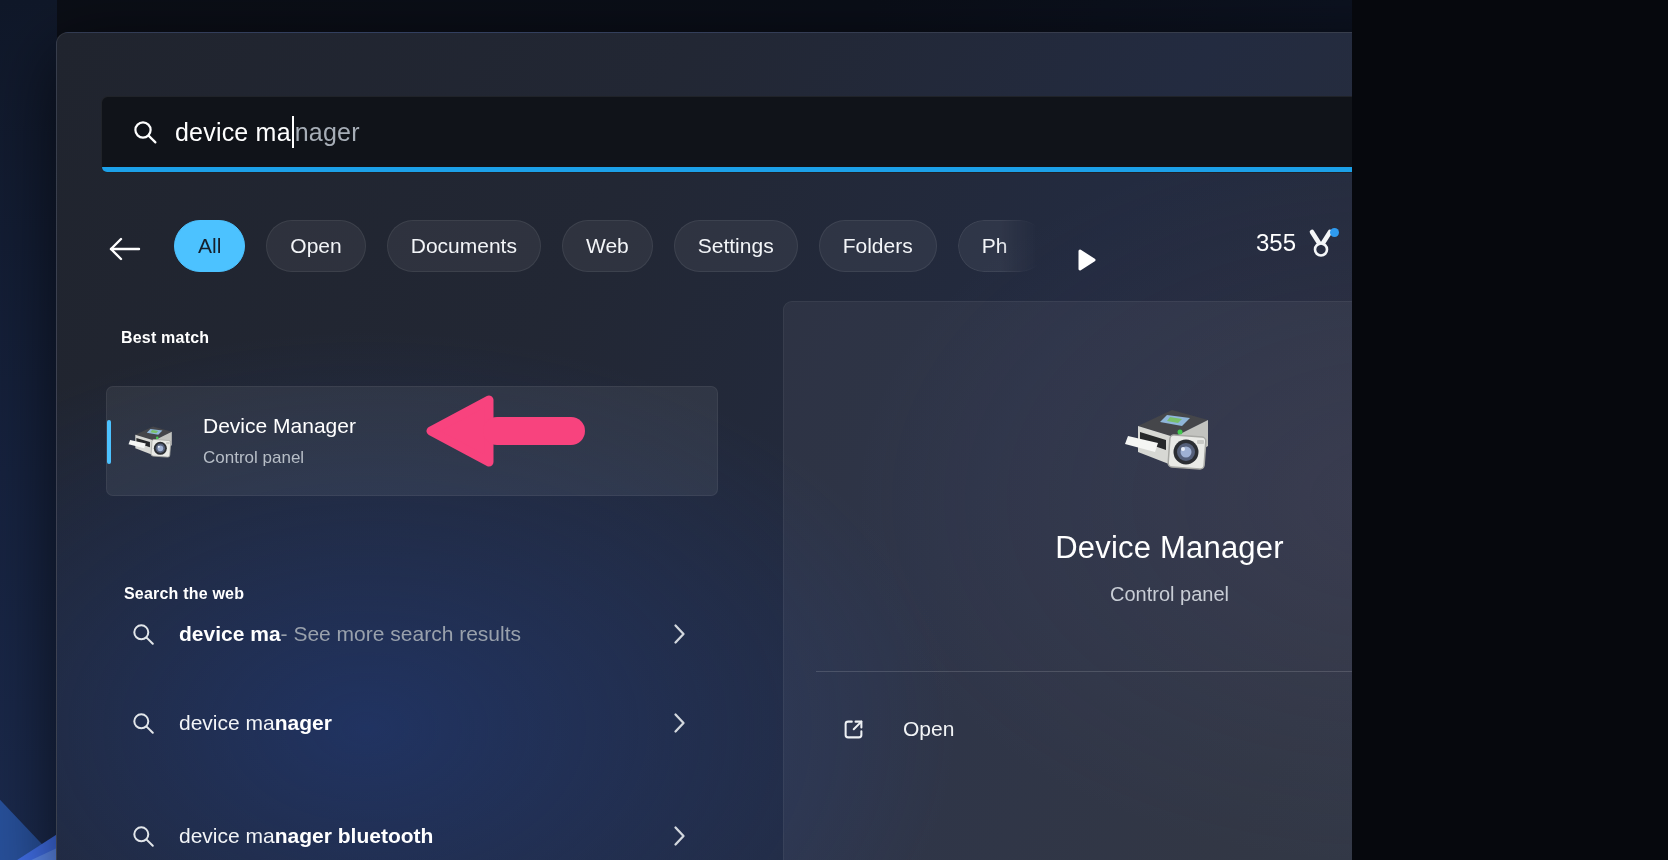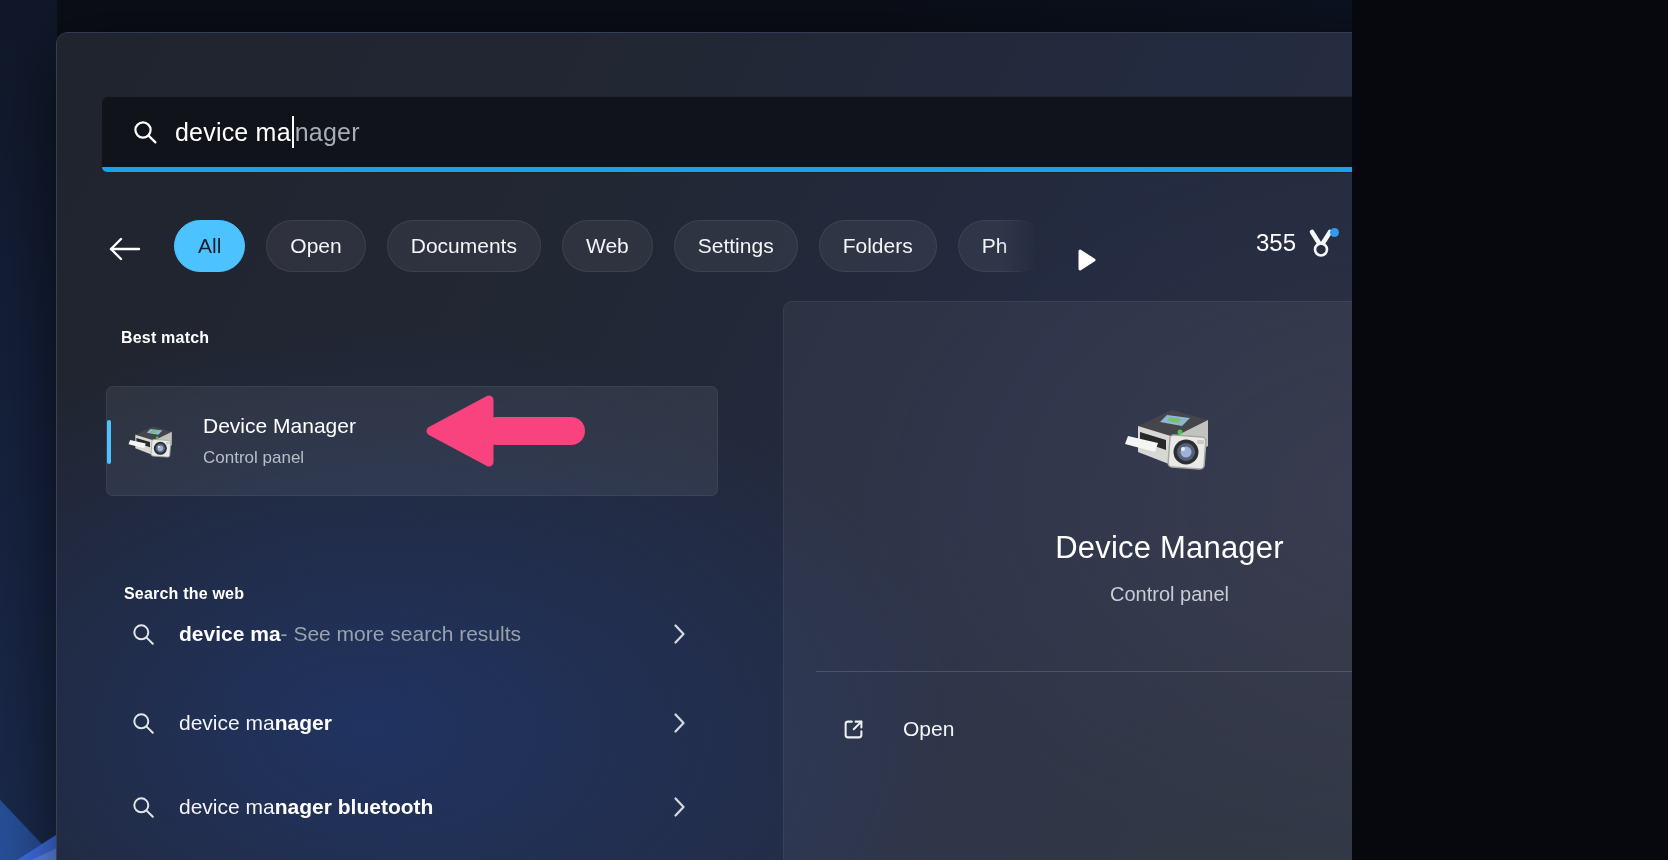--- a/index.html
+++ b/index.html
@@ -78,21 +78,21 @@
   .annot-arrow{position:absolute;left:368px;top:358px;pointer-events:none;}
 
   .web-item{position:absolute;left:49px;width:596px;height:48px;display:flex;align-items:center;
     cursor:pointer;padding-left:25px;background:none;border:none;}
   .web-item .mag{margin-right:23px;display:flex;flex:0 0 auto;}
   .web-text{font-size:21px;color:#f2f4f7;white-space:nowrap;}
   .web-query--strong{font-weight:700;color:#fff;}
   .web-suffix{font-weight:700;color:#ffffff;}
   .web-note{color:#99a1ac;}
   .web-chev{margin-left:auto;margin-right:10px;display:flex;}
-  .w1{top:577px;} .w2{top:666px;} .w3{top:750px;justify-content:center;}
+  .w1{top:577px;} .w2{top:666px;} .w3{top:779px;justify-content:center;}
 
   
   .preview{position:absolute;left:726px;top:268px;width:773px;height:578px;
     background:rgba(255,255,255,.05);border:1px solid rgba(255,255,255,.05);
     border-radius:9px;}
   .preview-icon{position:absolute;left:50%;top:88px;transform:translateX(-50%);}
   .preview-title{position:absolute;left:0;right:0;top:228px;text-align:center;
     font-size:31px;color:#ffffff;letter-spacing:.2px;}
   .preview-sub{position:absolute;left:0;right:0;top:281px;text-align:center;
     font-size:20px;color:#c8cdd5;}

